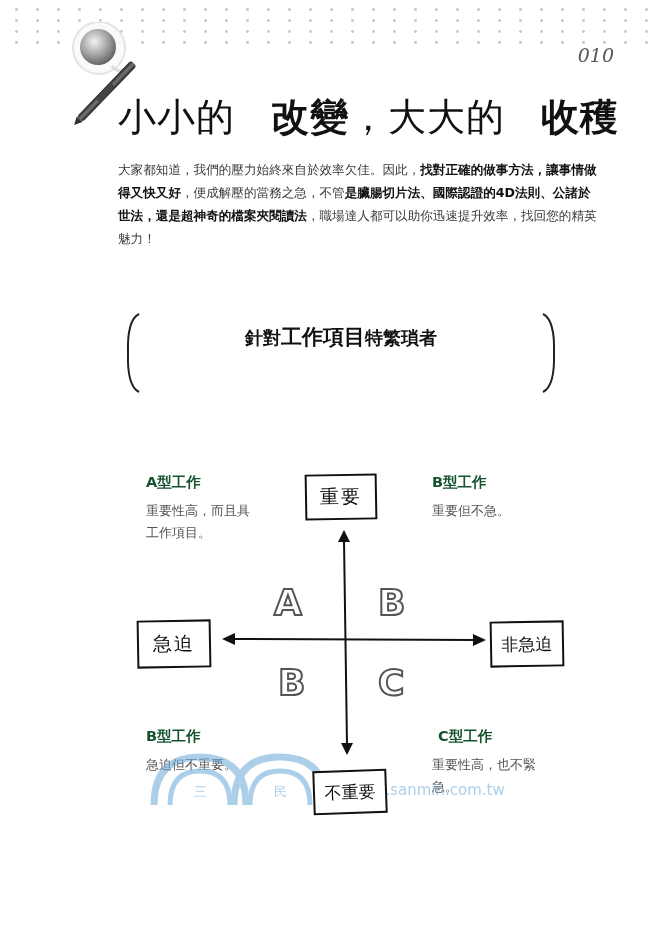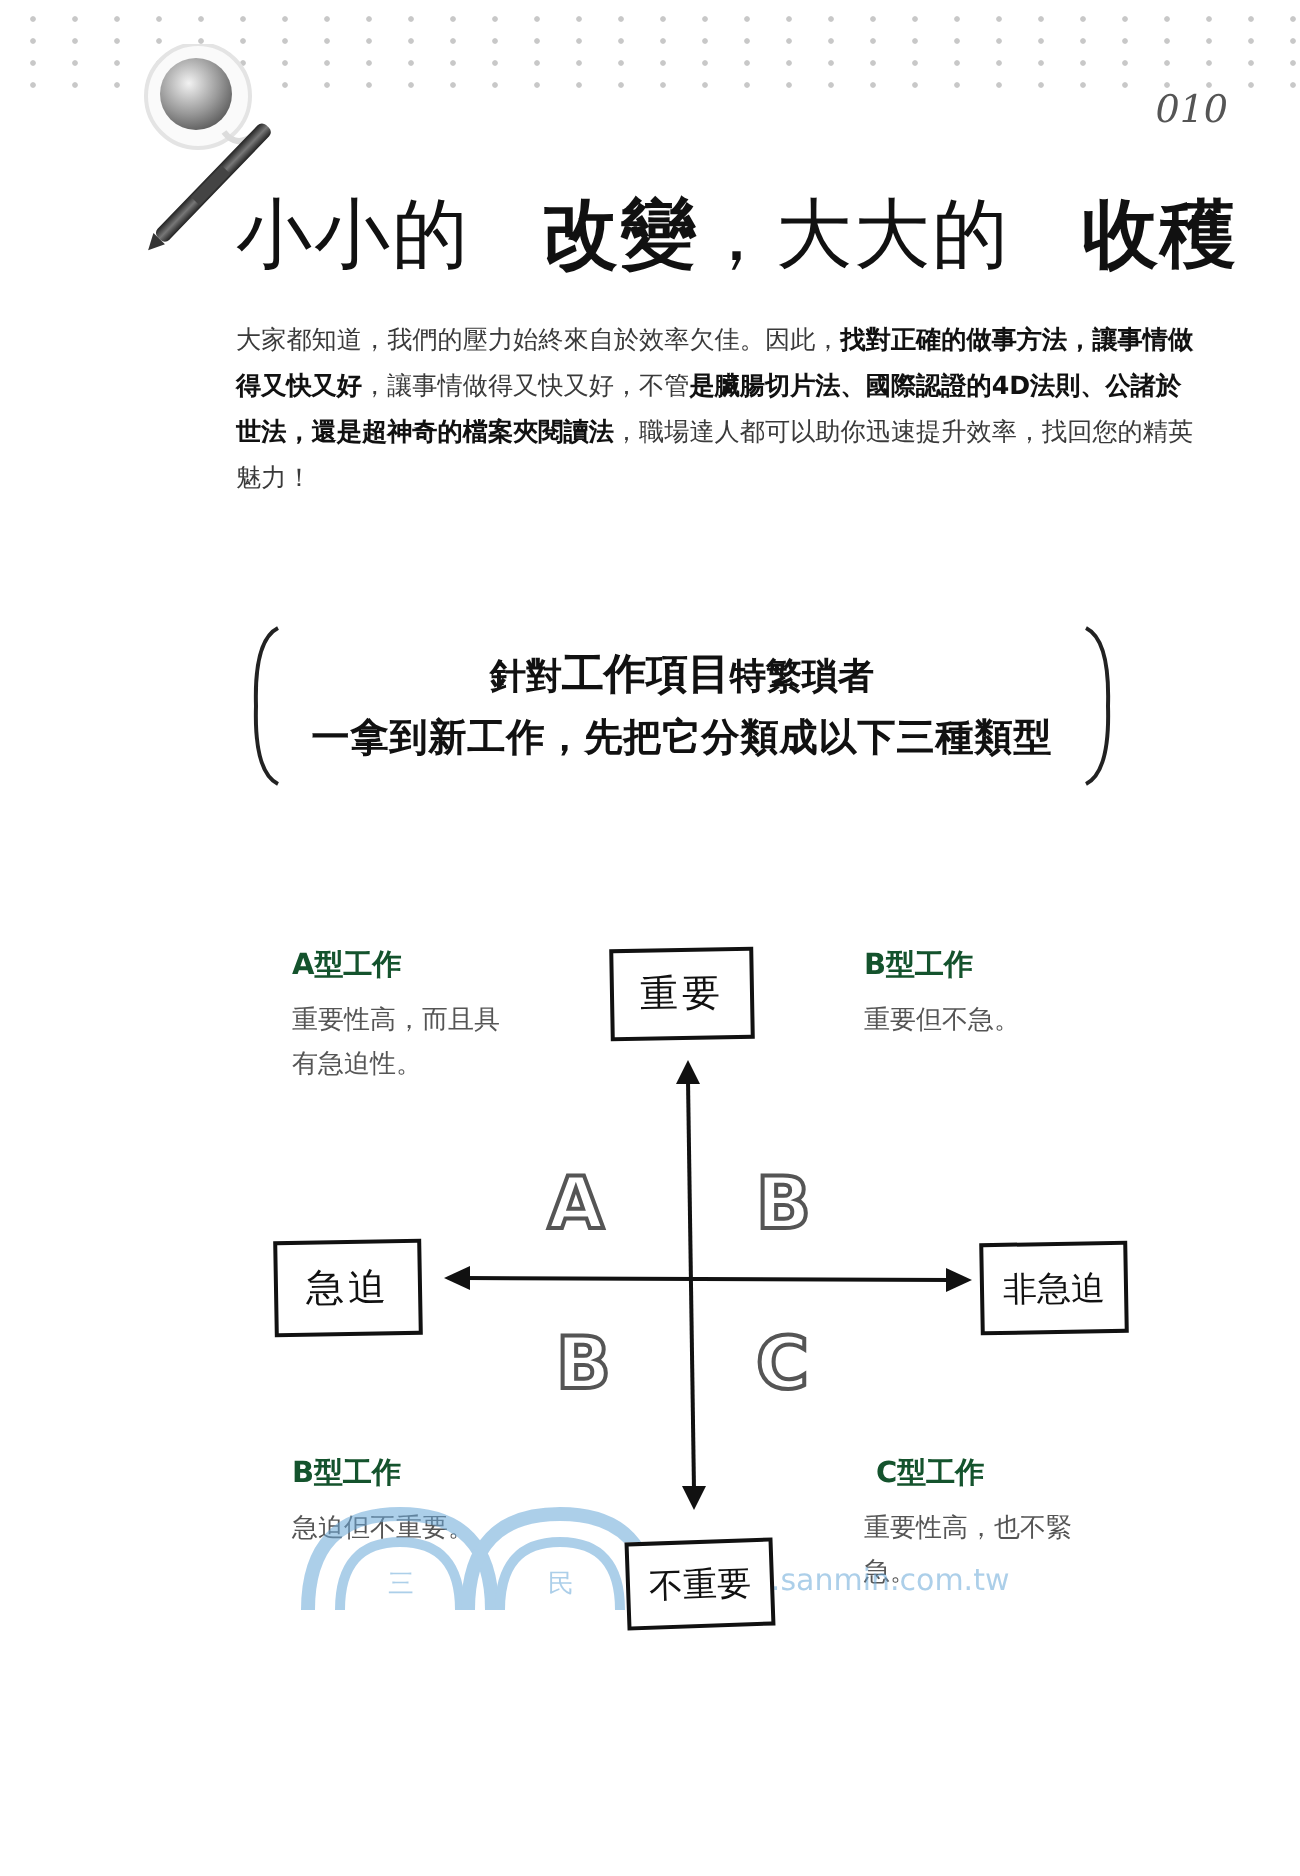--- a/index.html
+++ b/index.html
@@ -104,39 +104,38 @@
     <rect x="37" y="60" width="6" height="22" fill="#444"></rect>
     <polygon points="36,108 44,108 40,116" fill="#333"></polygon>
   </g>
 </svg>
 
 <div class="title">
   <span>小小的</span><b>改變</b><span>，大大的</span><b>收穫</b>
 </div>
 
 <div class="intro">
-  <span>大家都知道，我們的壓力始終來自於效率欠佳。因此，</span><b>找對正確的做事方法，讓事情做得又快又好</b><span>，讓事情做得又快又好，不管</span><b>是臟腸切片法、國際認證的4D法則、公諸於世法，還是超神奇的檔案夾閱讀法</b><span>，職場達人都可以助你迅速提升效率，找回您的精英魅力！</span>
+  <span>大家都知道，我們的壓力始終來自於效率欠佳。因此，</span><b>找對正確的做事方法，讓事情做得又快又好</b><span>，便成解壓的當務之急，不管</span><b>是臟腸切片法、國際認證的4D法則、公諸於世法，還是超神奇的檔案夾閱讀法</b><span>，職場達人都可以助你迅速提升效率，找回您的精英魅力！</span>
 </div>
 
 <div class="callout">
   <svg class="bracket left" viewBox="0 0 16 82">
     <path d="M14 2 Q2 8 3 41 Q2 74 14 80" fill="none" stroke="#222" stroke-width="2"></path>
   </svg>
   <div class="callout-line1">
     <span>針對</span><span class="hl">工作項目</span><span>特繁瑣者</span>
   </div>
-  <div class="callout-line2">一拿到新工作，先把它分類成以下三種類型</div>
   <svg class="bracket right" viewBox="0 0 16 82">
     <path d="M2 2 Q14 8 13 41 Q14 74 2 80" fill="none" stroke="#222" stroke-width="2"></path>
   </svg>
 </div>
 
 <div class="quad-title" style="left:146px; top:473px;">A型工作</div>
-<div class="quad-desc" style="left:146px; top:500px;">重要性高，而且具</div>
-<div class="quad-desc" style="left:146px; top:522px;">有急迫性。</div>
+<div class="quad-desc" style="left:146px; top:500px;font-family:Liberation Serif, serif;">重要性高，而且具</div>
+<div class="quad-desc" style="left:146px; top:522px;">工作項目。</div>
 
 <div class="quad-title" style="left:432px; top:473px;">B型工作</div>
 <div class="quad-desc" style="left:432px; top:500px;text-align:right;">重要但不急。</div>
 
 <div class="quad-title" style="left:146px; top:727px;">B型工作</div>
 <div class="quad-desc" style="left:146px; top:754px;">急迫但不重要。</div>
 
 <div class="quad-title" style="left:438px; top:727px;">C型工作</div>
 <div class="quad-desc" style="left:432px; top:754px;">重要性高，也不緊</div>
 <div class="quad-desc" style="left:432px; top:776px;">急。</div>

